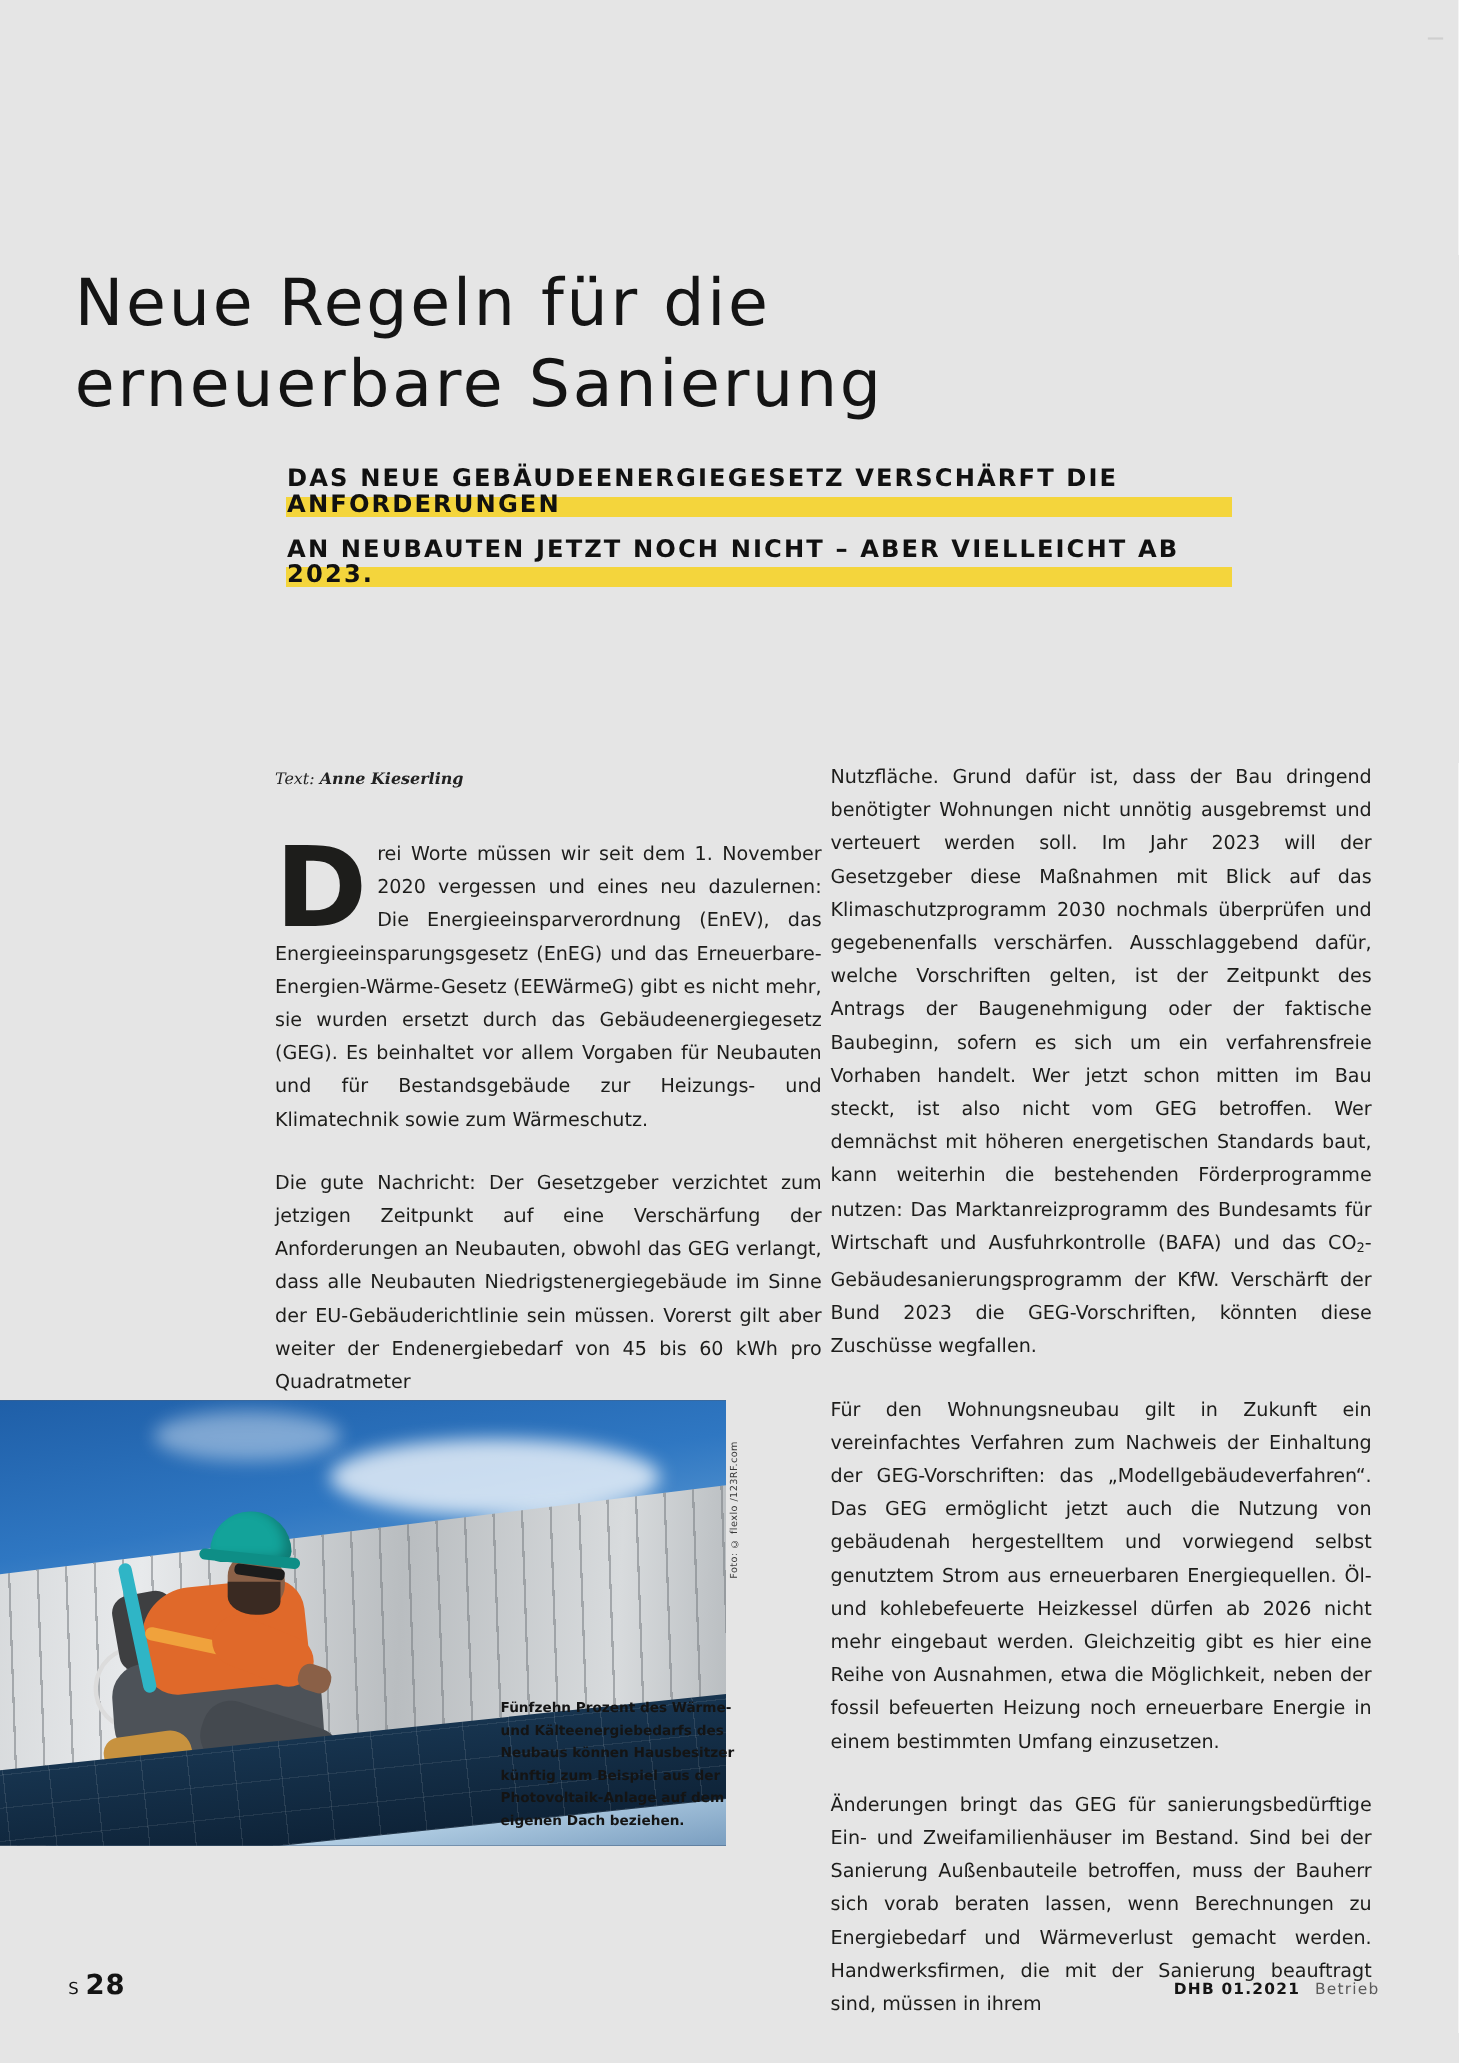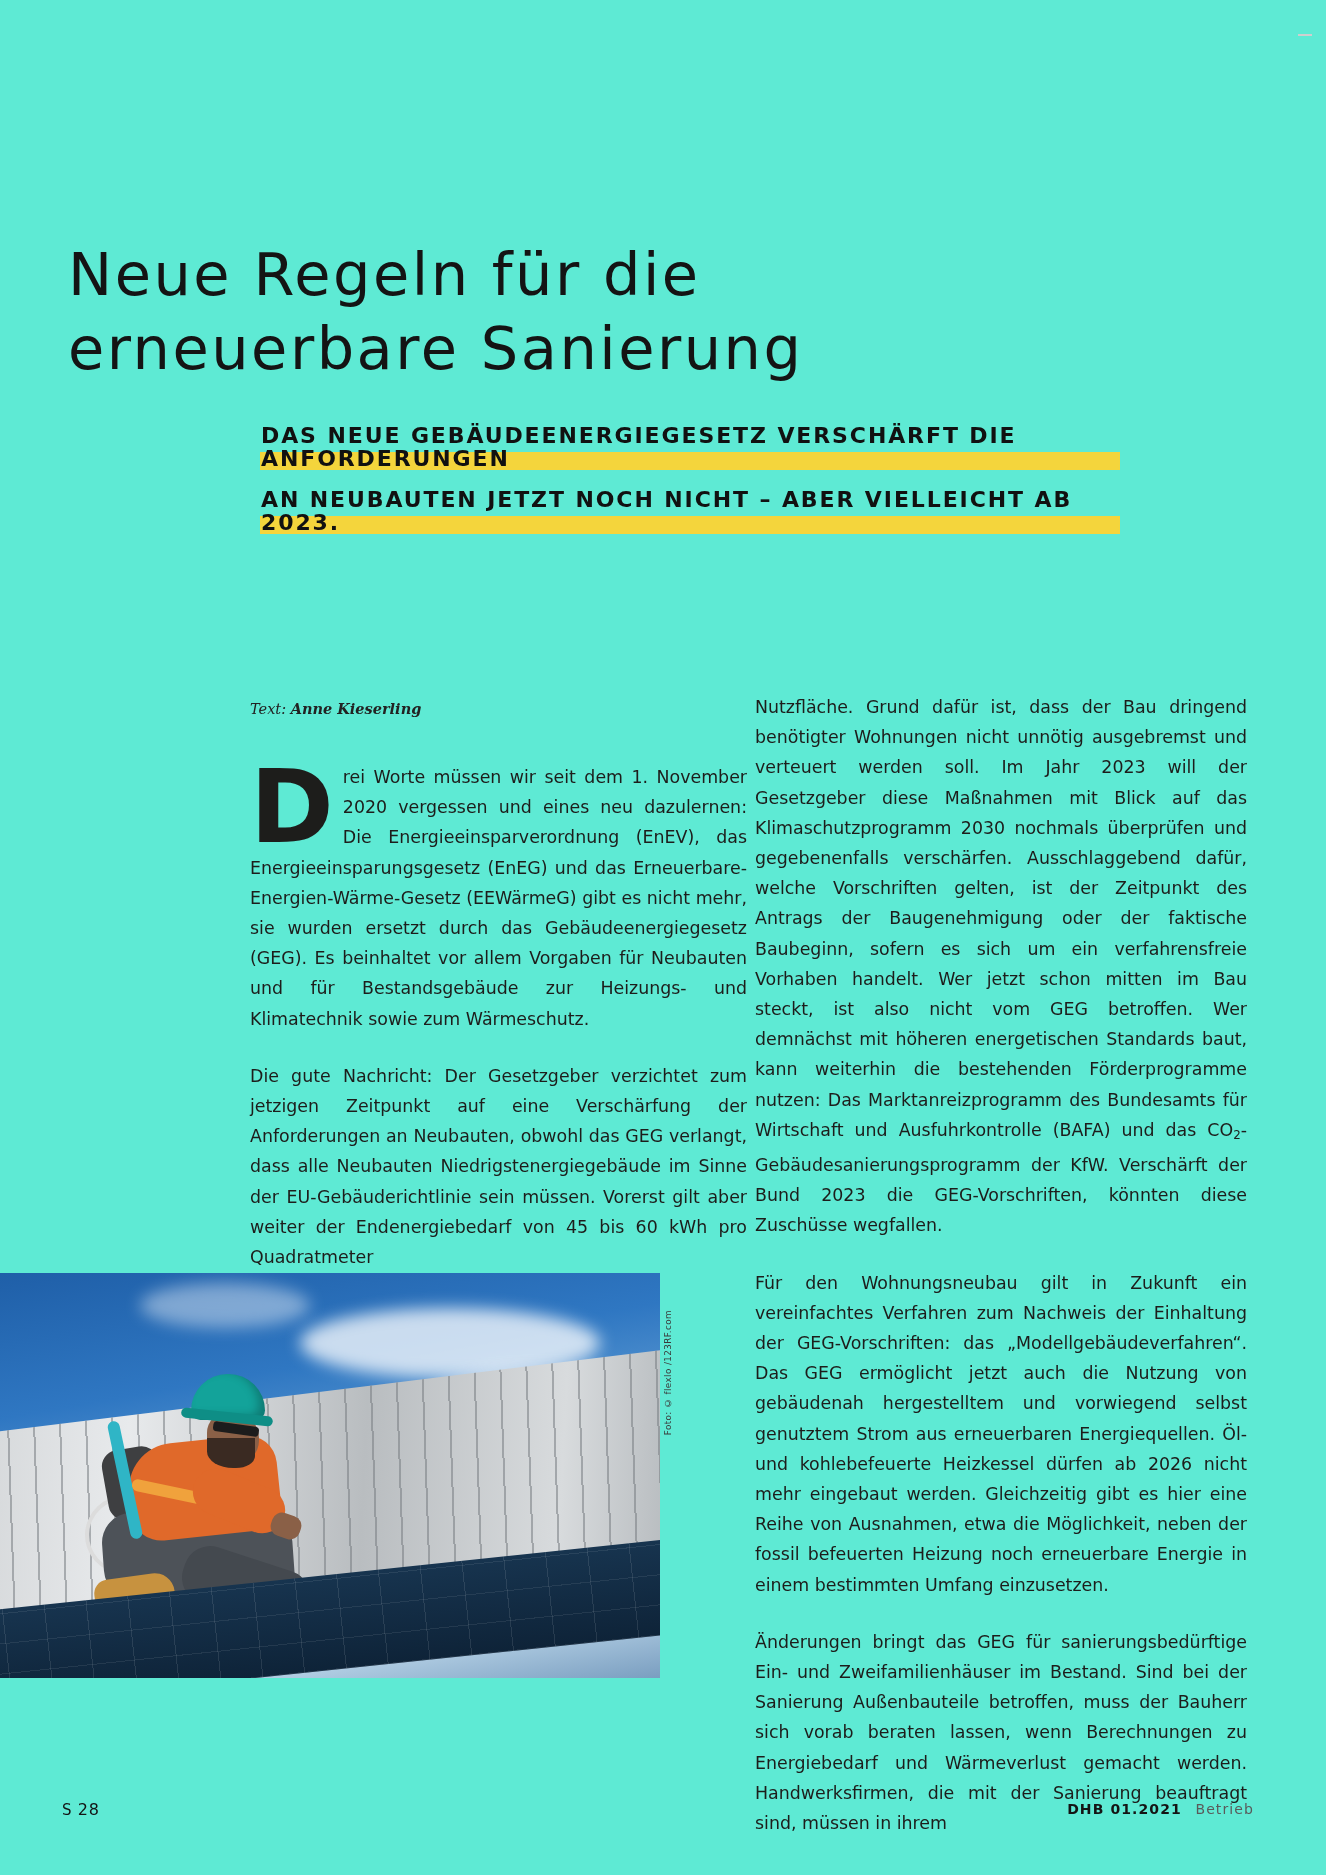--- a/index.html
+++ b/index.html
@@ -12,21 +12,21 @@
     height: 1875px;
     position: relative;
     font-family: "Liberation Sans", sans-serif;
     color: #1a1a1a;
     overflow: hidden;
   }
 
   .page {
     position: absolute;
     inset: 0;
-    background: #5eead4;
+    background: #e5e5e5;
   }
 
   
   .headline {
     position: absolute;
     left: 68px;
     top: 238px;
     width: 1120px;
   }
   .headline-line {
@@ -273,21 +273,21 @@
 
   
   .folio {
     position: absolute;
     left: 62px;
     bottom: 56px;
     font-family: "DejaVu Sans", sans-serif;
     color: #141414;
   }
   .folio .s { font-size: 15px; letter-spacing: 1px; }
-  .folio .num { font-size: 16px; font-weight: 400; letter-spacing: 1px; }
+  .folio .num { font-size: 25px; font-weight: 700; letter-spacing: 1px; }
 
   .footer-right {
     position: absolute;
     right: 72px;
     bottom: 58px;
     font-family: "DejaVu Sans", sans-serif;
     font-size: 14px;
     letter-spacing: 1.1px;
     color: #141414;
   }
@@ -368,20 +368,21 @@
       <div class="w-helmet-brim"></div>
     </div>
 
     <div class="panel p1">
       <div class="panel-grid"></div>
     </div>
   </div>
 
   <div class="photo-credit">Foto: © flexlo /123RF.com</div>
 
+  <div class="caption">Fünfzehn Prozent des Wärme- und Kälteenergiebedarfs des Neubaus können Hausbesitzer künftig zum Beispiel aus der Photovoltaik-Anlage auf dem eigenen Dach beziehen.</div>
 
   <div class="folio">
     <span class="s">S</span>
     <span class="num">28</span>
   </div>
 
   <div class="footer-right">
     <span class="brand">DHB 01.2021</span>
     <span class="sec">Betrieb</span>
   </div>

